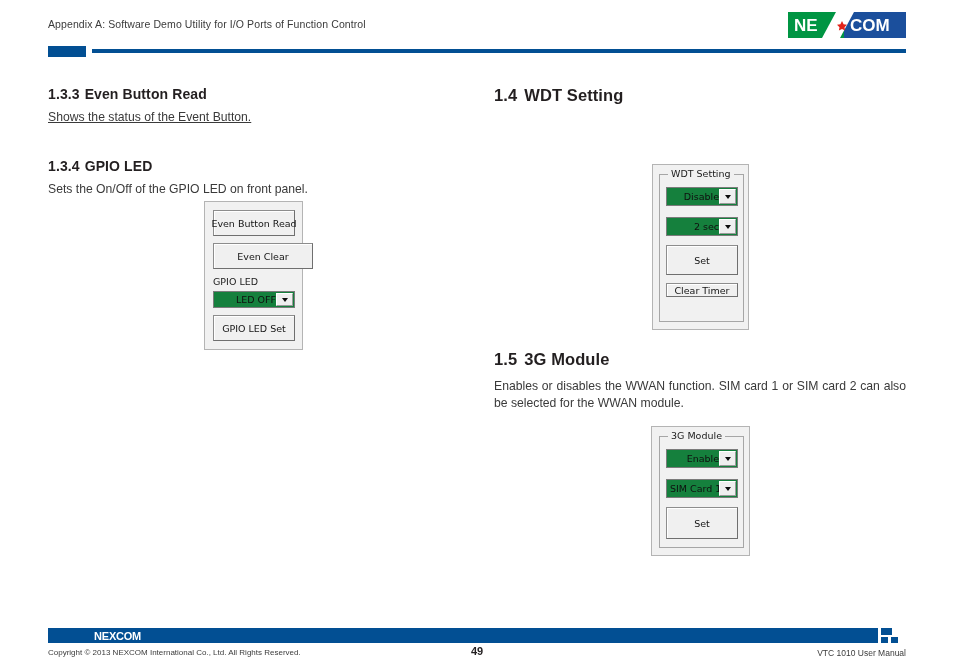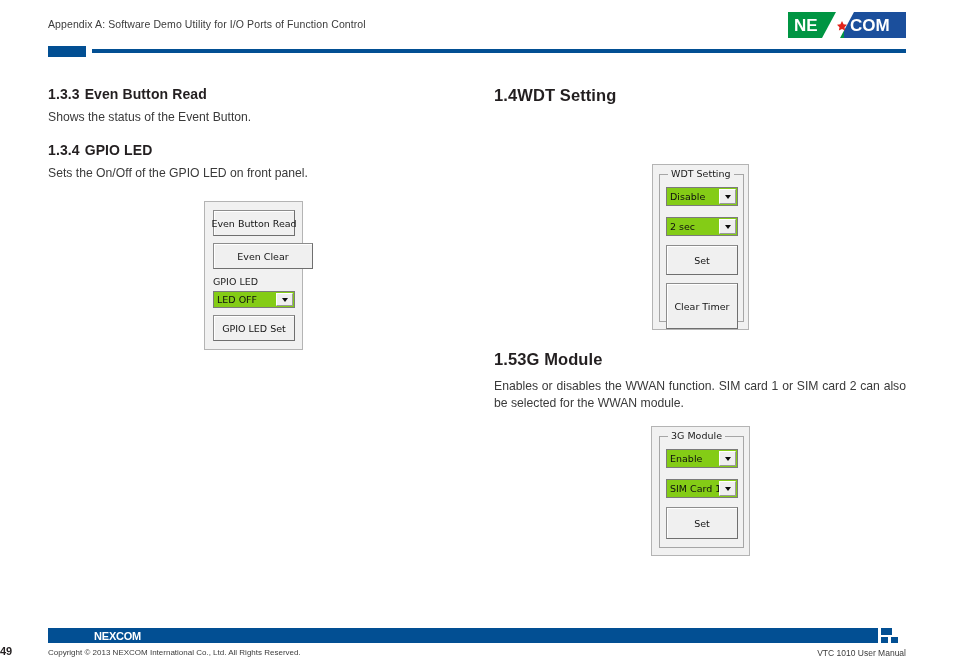--- a/index.html
+++ b/index.html
@@ -67,31 +67,31 @@
   }
   h3.sec-head .num { margin-right: 5px; }
 
   h2.sec-head-big {
     font-size: 16.5px;
     font-weight: bold;
     margin: 0 0 9px 0;
     color: #231f20;
     letter-spacing: 0.1px;
   }
-  h2.sec-head-big .num { }
+  h2.sec-head-big .num { margin-right: 7px; }
 
   p.body {
     font-size: 12.2px;
     line-height: 17px;
     margin: 0 0 20px 0;
     color: #3a3a3a;
     text-align: justify;
   }
   p.body.last { margin-bottom: 0; }
-  p.tight { margin-bottom: 16px; }
+  p.tight { margin-bottom: 32px; text-decoration: underline; }
 
   
   .win-frame {
     position: absolute;
     background: #f1f1f1;
     border: 1px solid #b4b4b4;
     box-sizing: border-box;
   }
   .groupbox {
     position: absolute;
@@ -131,25 +131,26 @@
     font-size: 9.5px;
     color: #141414;
     font-family: "DejaVu Sans", sans-serif;
     white-space: nowrap;
     cursor: default;
   }
 
   .win-combo {
     position: absolute;
     box-sizing: border-box;
-    background: #84cc16;
+    background: #15803d;
     border: 1px solid #7b7b7b;
     display: flex;
     align-items: center;
     cursor: default;
+    text-align: right;
   }
   .win-combo .val {
     flex: 1 1 auto;
     padding-left: 3px;
     font-size: 9.5px;
     color: #0f0f0f;
     font-family: "DejaVu Sans", sans-serif;
     white-space: nowrap;
     overflow: hidden;
   }
@@ -209,21 +210,21 @@
     left: 48px;
     top: 648px;
     font-size: 8px;
     color: #3b3b3b;
     white-space: nowrap;
   }
   #footer-page-num {
     position: absolute;
     left: 0; right: 0;
     top: 645px;
-    text-align: left;
+    text-align: center;
     font-size: 11px;
     font-weight: bold;
     color: #231f20;
   }
   #footer-manual {
     position: absolute;
     right: 48px;
     top: 648px;
     font-size: 8.5px;
     color: #3b3b3b;
@@ -302,21 +303,21 @@
 
   <div class="win-combo" style="left:13px; top:52px; width:72px; height:19px;">
     <span class="val">2 sec</span>
     <span class="arrow-btn">
         <span class="tri"></span>
       </span>
   </div>
 
   <div class="win-btn" style="left:13px; top:80px; width:72px; height:30px;">Set</div>
 
-  <div class="win-btn" style="left:13px; top:118px; width:72px; height:46px;">Clear Timer</div>
+  <div class="win-btn" style="left:13px; top:118px; width:72px; height:14px;">Clear Timer</div>
 </div>
 
 <div class="col" id="col-right-2" style="left:494px; top:350px; width:412px;">
   <h2 class="sec-head-big">
     <span class="num">1.5</span><span>3G Module</span>
   </h2>
   <p class="body last">Enables or disables the WWAN function. SIM card 1 or SIM card 2 can also be selected for the WWAN module.</p>
 </div>
 
 <div class="win-frame" id="module3g-dialog" style="left:651px; top:426px; width:99px; height:130px;">

